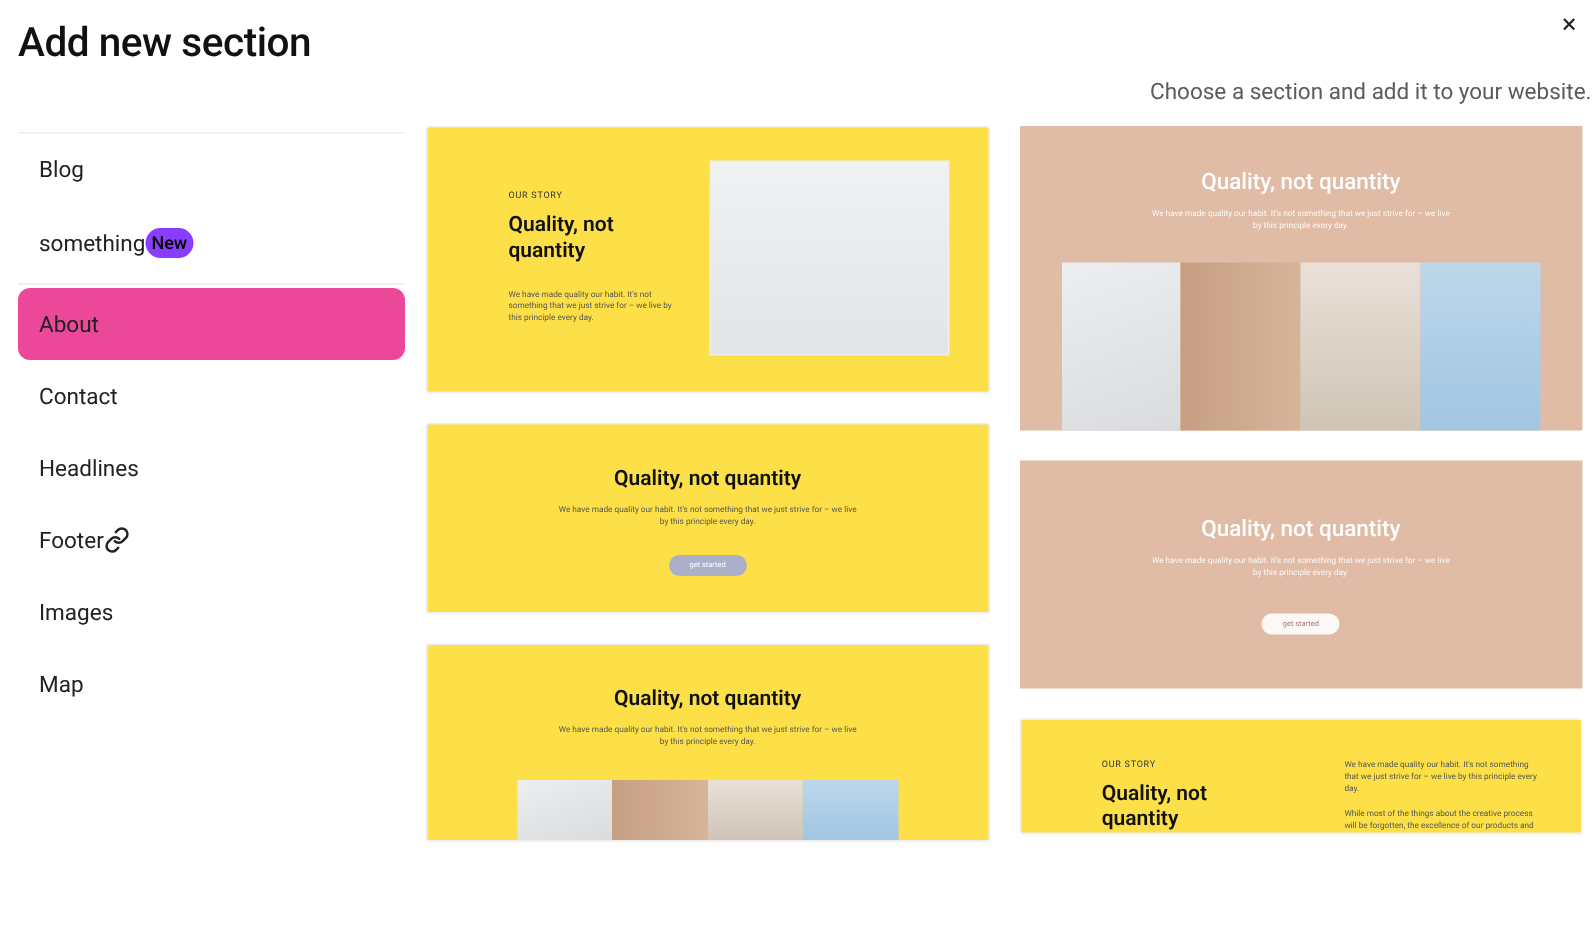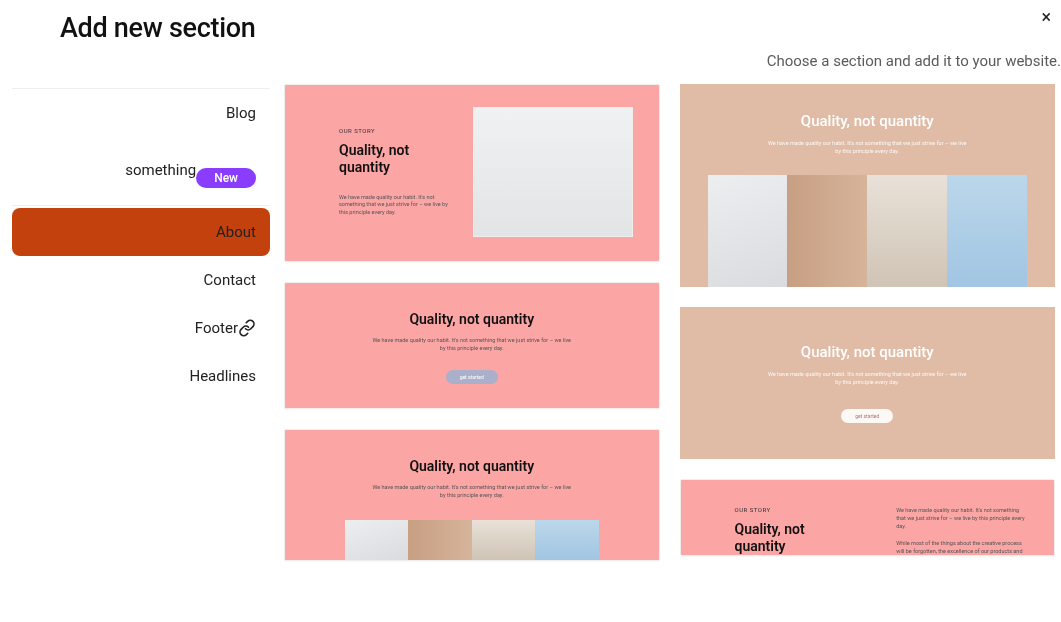--- a/index.html
+++ b/index.html
@@ -1,33 +1,33 @@
 <!DOCTYPE html>
 <html><head>
 <meta charset="utf-8">
 <style>
   * { box-sizing: border-box; margin: 0; padding: 0; }
   body { font-family: -apple-system, BlinkMacSystemFont, "Segoe UI", Roboto, Helvetica, Arial, sans-serif; color: #111; background: #fff; width: 1061px; height: 622px; overflow: hidden; position: relative; }
   .close { position: absolute; top: 8px; right: 10px; font-size: 18px; line-height: 1; color: #222; cursor: pointer; }
   .header { padding: 12px 0 0 12px; }
-  .title { font-size: 27px; font-weight: 500; letter-spacing: -0.3px; margin-left: 48px; }
+  .title { font-size: 27px; font-weight: 500; letter-spacing: -0.3px; }
   .subtitle { margin-top: 8px; font-size: 15px; color: #5b5b5b; text-align: right; }
   .layout { display: flex; margin-top: 14px; height: calc(100% - 78px); }
   .sidebar { width: 270px; padding: 0 0 0 12px; overflow: auto; }
   .add-blank { display: block; padding: 14px 14px; font-size: 15px; color: #222; cursor: pointer; }
   .divider { border: none; border-top: 1px solid #eee; margin: 4px 0 0 0; }
-  .cat { display: flex; align-items: center; justify-content: flex-end; padding: 15px 14px; font-size: 15px; color: #222; border-radius: 8px; cursor: pointer; }
-  .cat.active { background: #c2410c; }
-  .badge-new { background: #8b3dff; color: #ffffff; font-size: 12px; padding: 3px 18px; border-radius: 999px; font-weight: 500; margin-top: 16px; }
+  .cat { display: flex; align-items: center; justify-content: flex-start; padding: 15px 14px; font-size: 15px; color: #222; border-radius: 8px; cursor: pointer; }
+  .cat.active { background: #ec4899; }
+  .badge-new { background: #8b3dff; color: #000000; font-size: 12px; padding: 3px 4px; border-radius: 999px; font-weight: 500; }
   .link-icon { display: inline-flex; }
   .sep { border: none; border-top: 1px solid #eee; margin: 2px 0; }
 
   .gallery { flex: 1; padding: 0 6px 0 14px; display: flex; gap: 20px; overflow: hidden; }
   .col { flex: 1; display: flex; flex-direction: column; gap: 20px; }
-  .card { background: #fca5a5; border: 1px solid #eee; border-radius: 2px; box-shadow: 0 1px 2px rgba(0,0,0,0.03); font-size: 7px; cursor: pointer; }
+  .card { background: #fde047; border: 1px solid #eee; border-radius: 2px; box-shadow: 0 1px 2px rgba(0,0,0,0.03); font-size: 7px; cursor: pointer; }
   .card.nb { border: none; box-shadow: none; }
 
   
   .p1 { display: flex; gap: 22px; padding: 22px 26px 24px 54px; }
   .p1 .txt { flex: 1; display: flex; flex-direction: column; justify-content: center; }
   .p1 .eyebrow { font-size: 6px; letter-spacing: 0.5px; color: #333; margin-bottom: 8px; }
   .p1 .h { font-size: 14px; font-weight: 600; color: #111; line-height: 1.2; margin-bottom: 18px; max-width: 110px; }
   .p1 .body { font-size: 5.5px; color: #555; line-height: 1.4; max-width: 120px; }
   .p1 .img { flex: 0 0 160px; height: 130px; background:
     linear-gradient(to bottom, #f0f1f2, #e3e4e5);
@@ -92,30 +92,36 @@
       <span class="badge-new">New</span>
     </div>
     <hr class="sep">
     <div class="cat active">
       <span>About</span>
     </div>
     <div class="cat">
       <span>Contact</span>
     </div>
     <div class="cat">
+      <span>Headlines</span>
+    </div>
+    <div class="cat">
       <span>Footer</span>
       <span class="link-icon">
         <svg width="18" height="18" viewBox="0 0 24 24" fill="none" stroke="#222" stroke-width="2.2" stroke-linecap="round" stroke-linejoin="round">
           <path d="M10 13a5 5 0 0 0 7.07 0l2.83-2.83a5 5 0 0 0-7.07-7.07L11 5"></path>
           <path d="M14 11a5 5 0 0 0-7.07 0l-2.83 2.83a5 5 0 0 0 7.07 7.07L13 19"></path>
         </svg>
       </span>
     </div>
     <div class="cat">
-      <span>Headlines</span>
+      <span>Images</span>
+    </div>
+    <div class="cat">
+      <span>Map</span>
     </div>
   </div>
 
   <div class="gallery">
     <div class="col">
       <div class="card">
         <div class="p1">
           <div class="txt">
             <div class="eyebrow">OUR STORY</div>
             <div class="h">Quality, not quantity</div>

